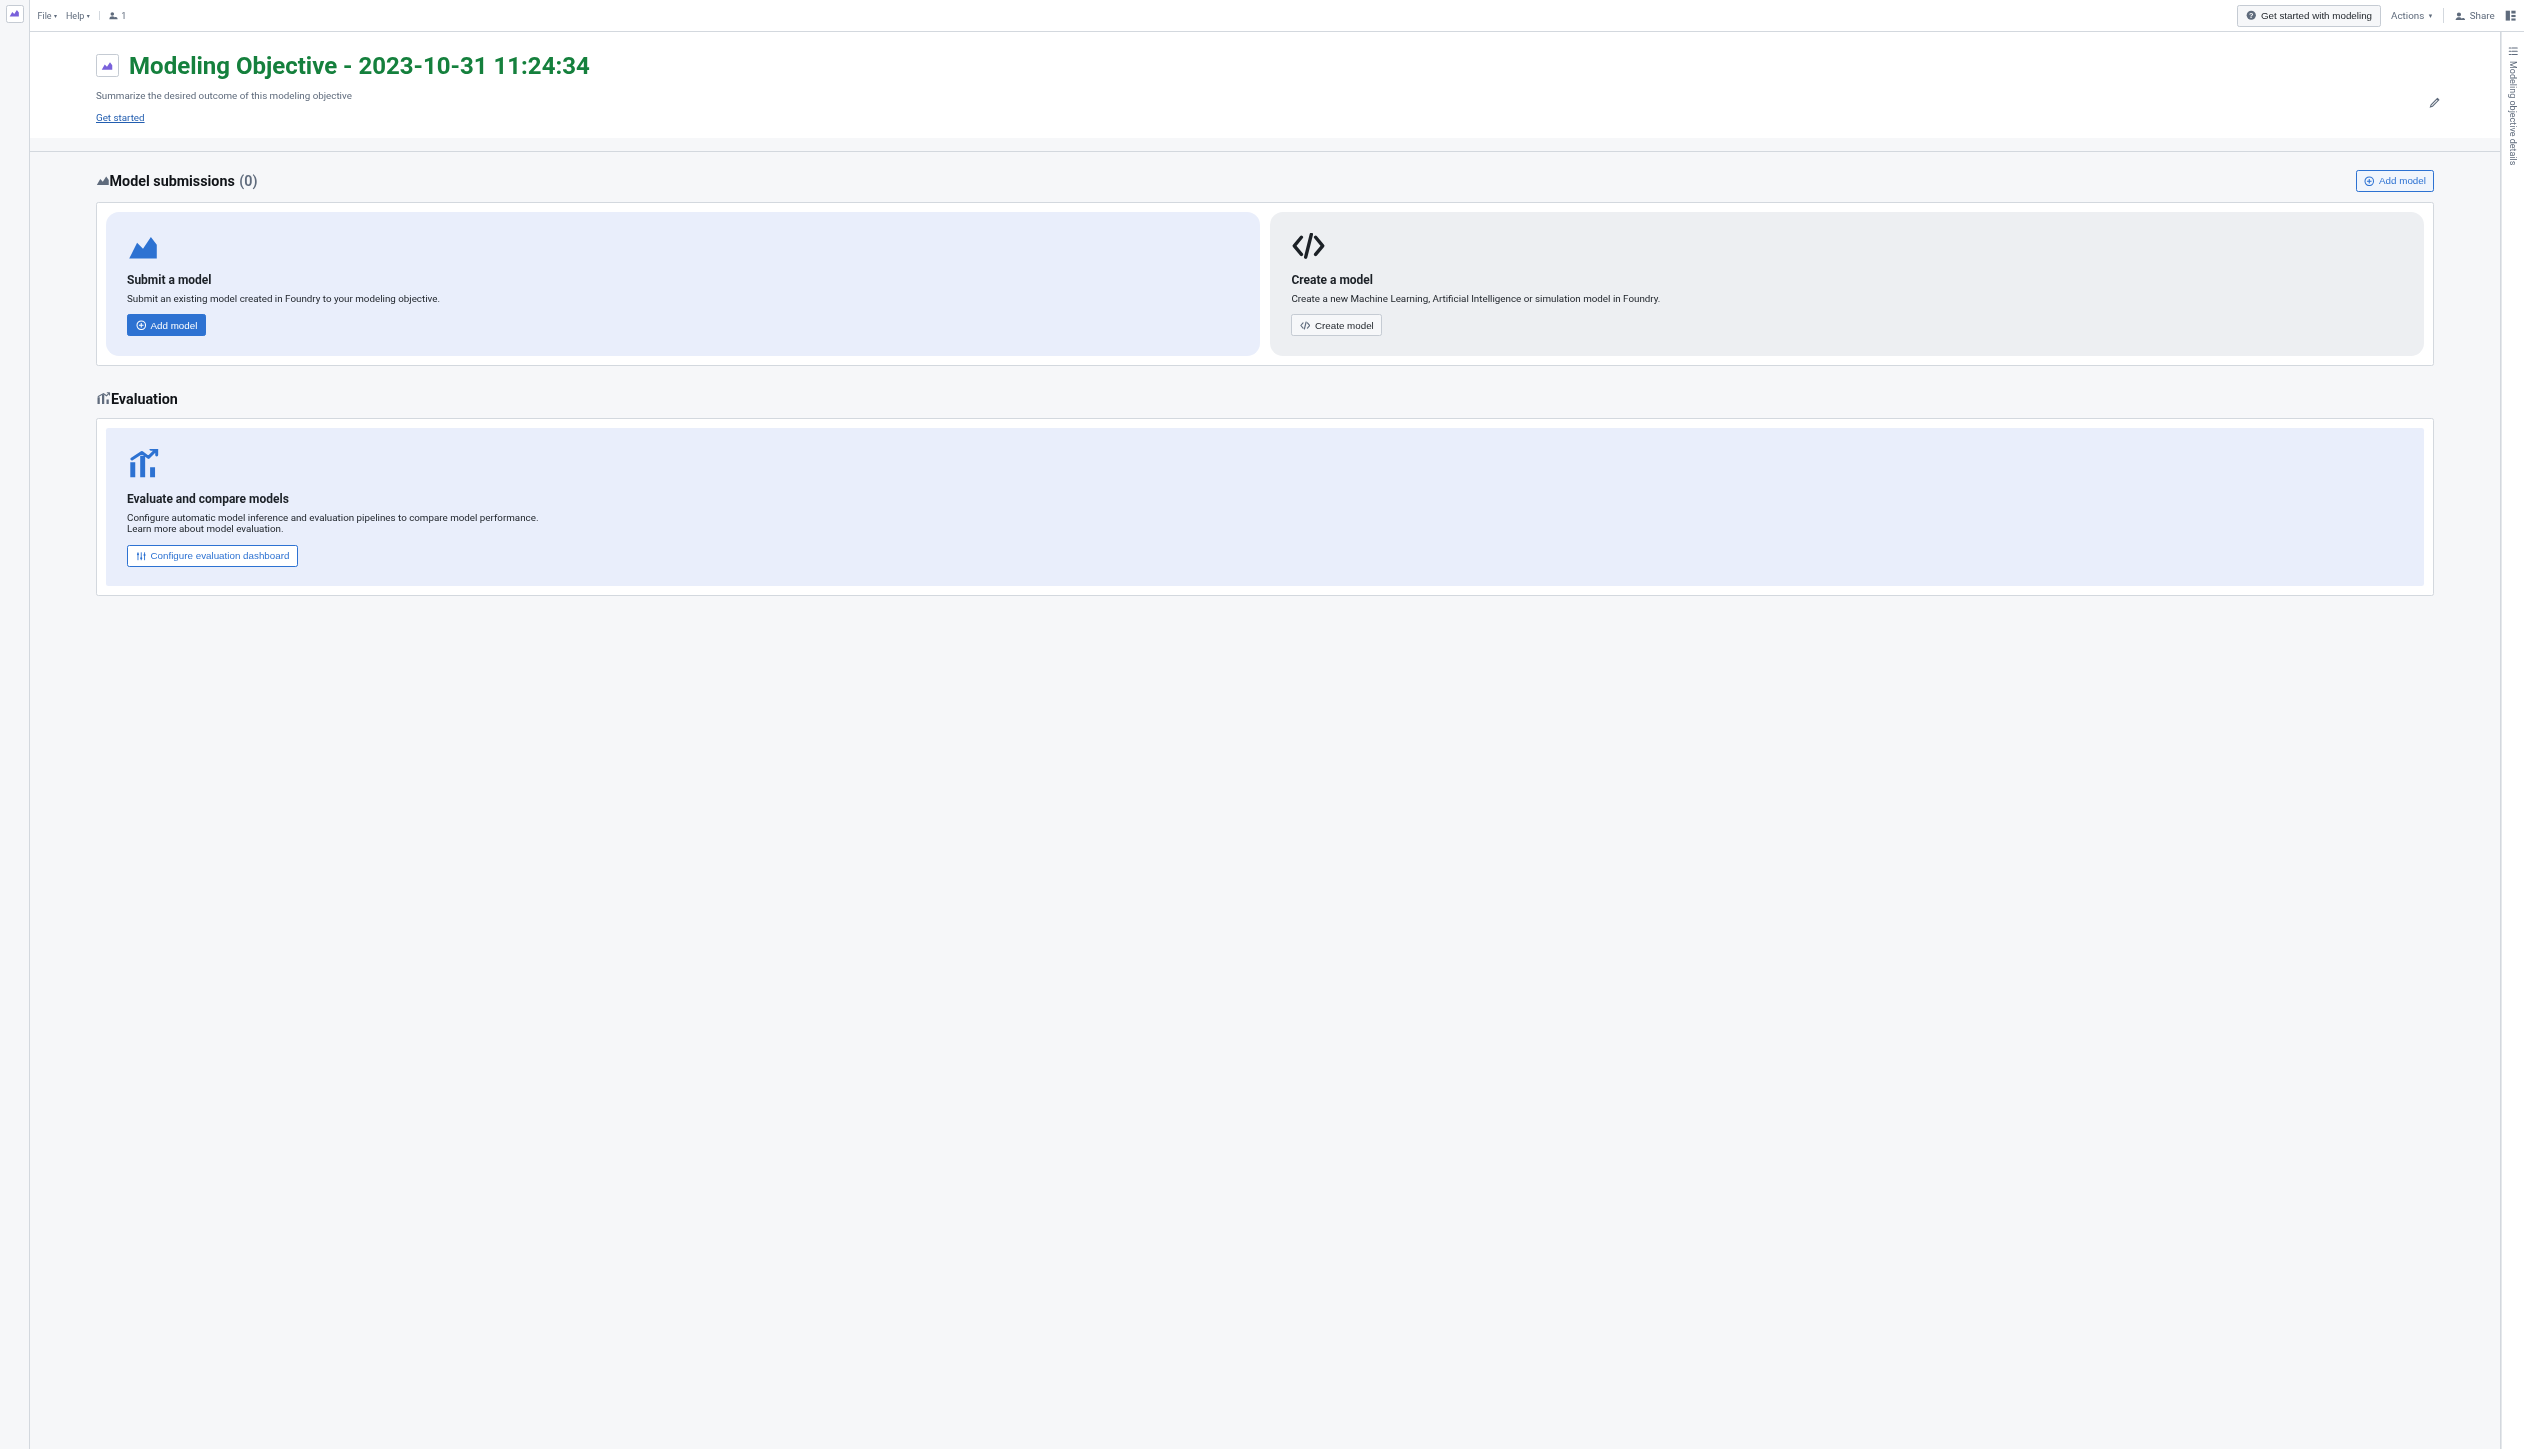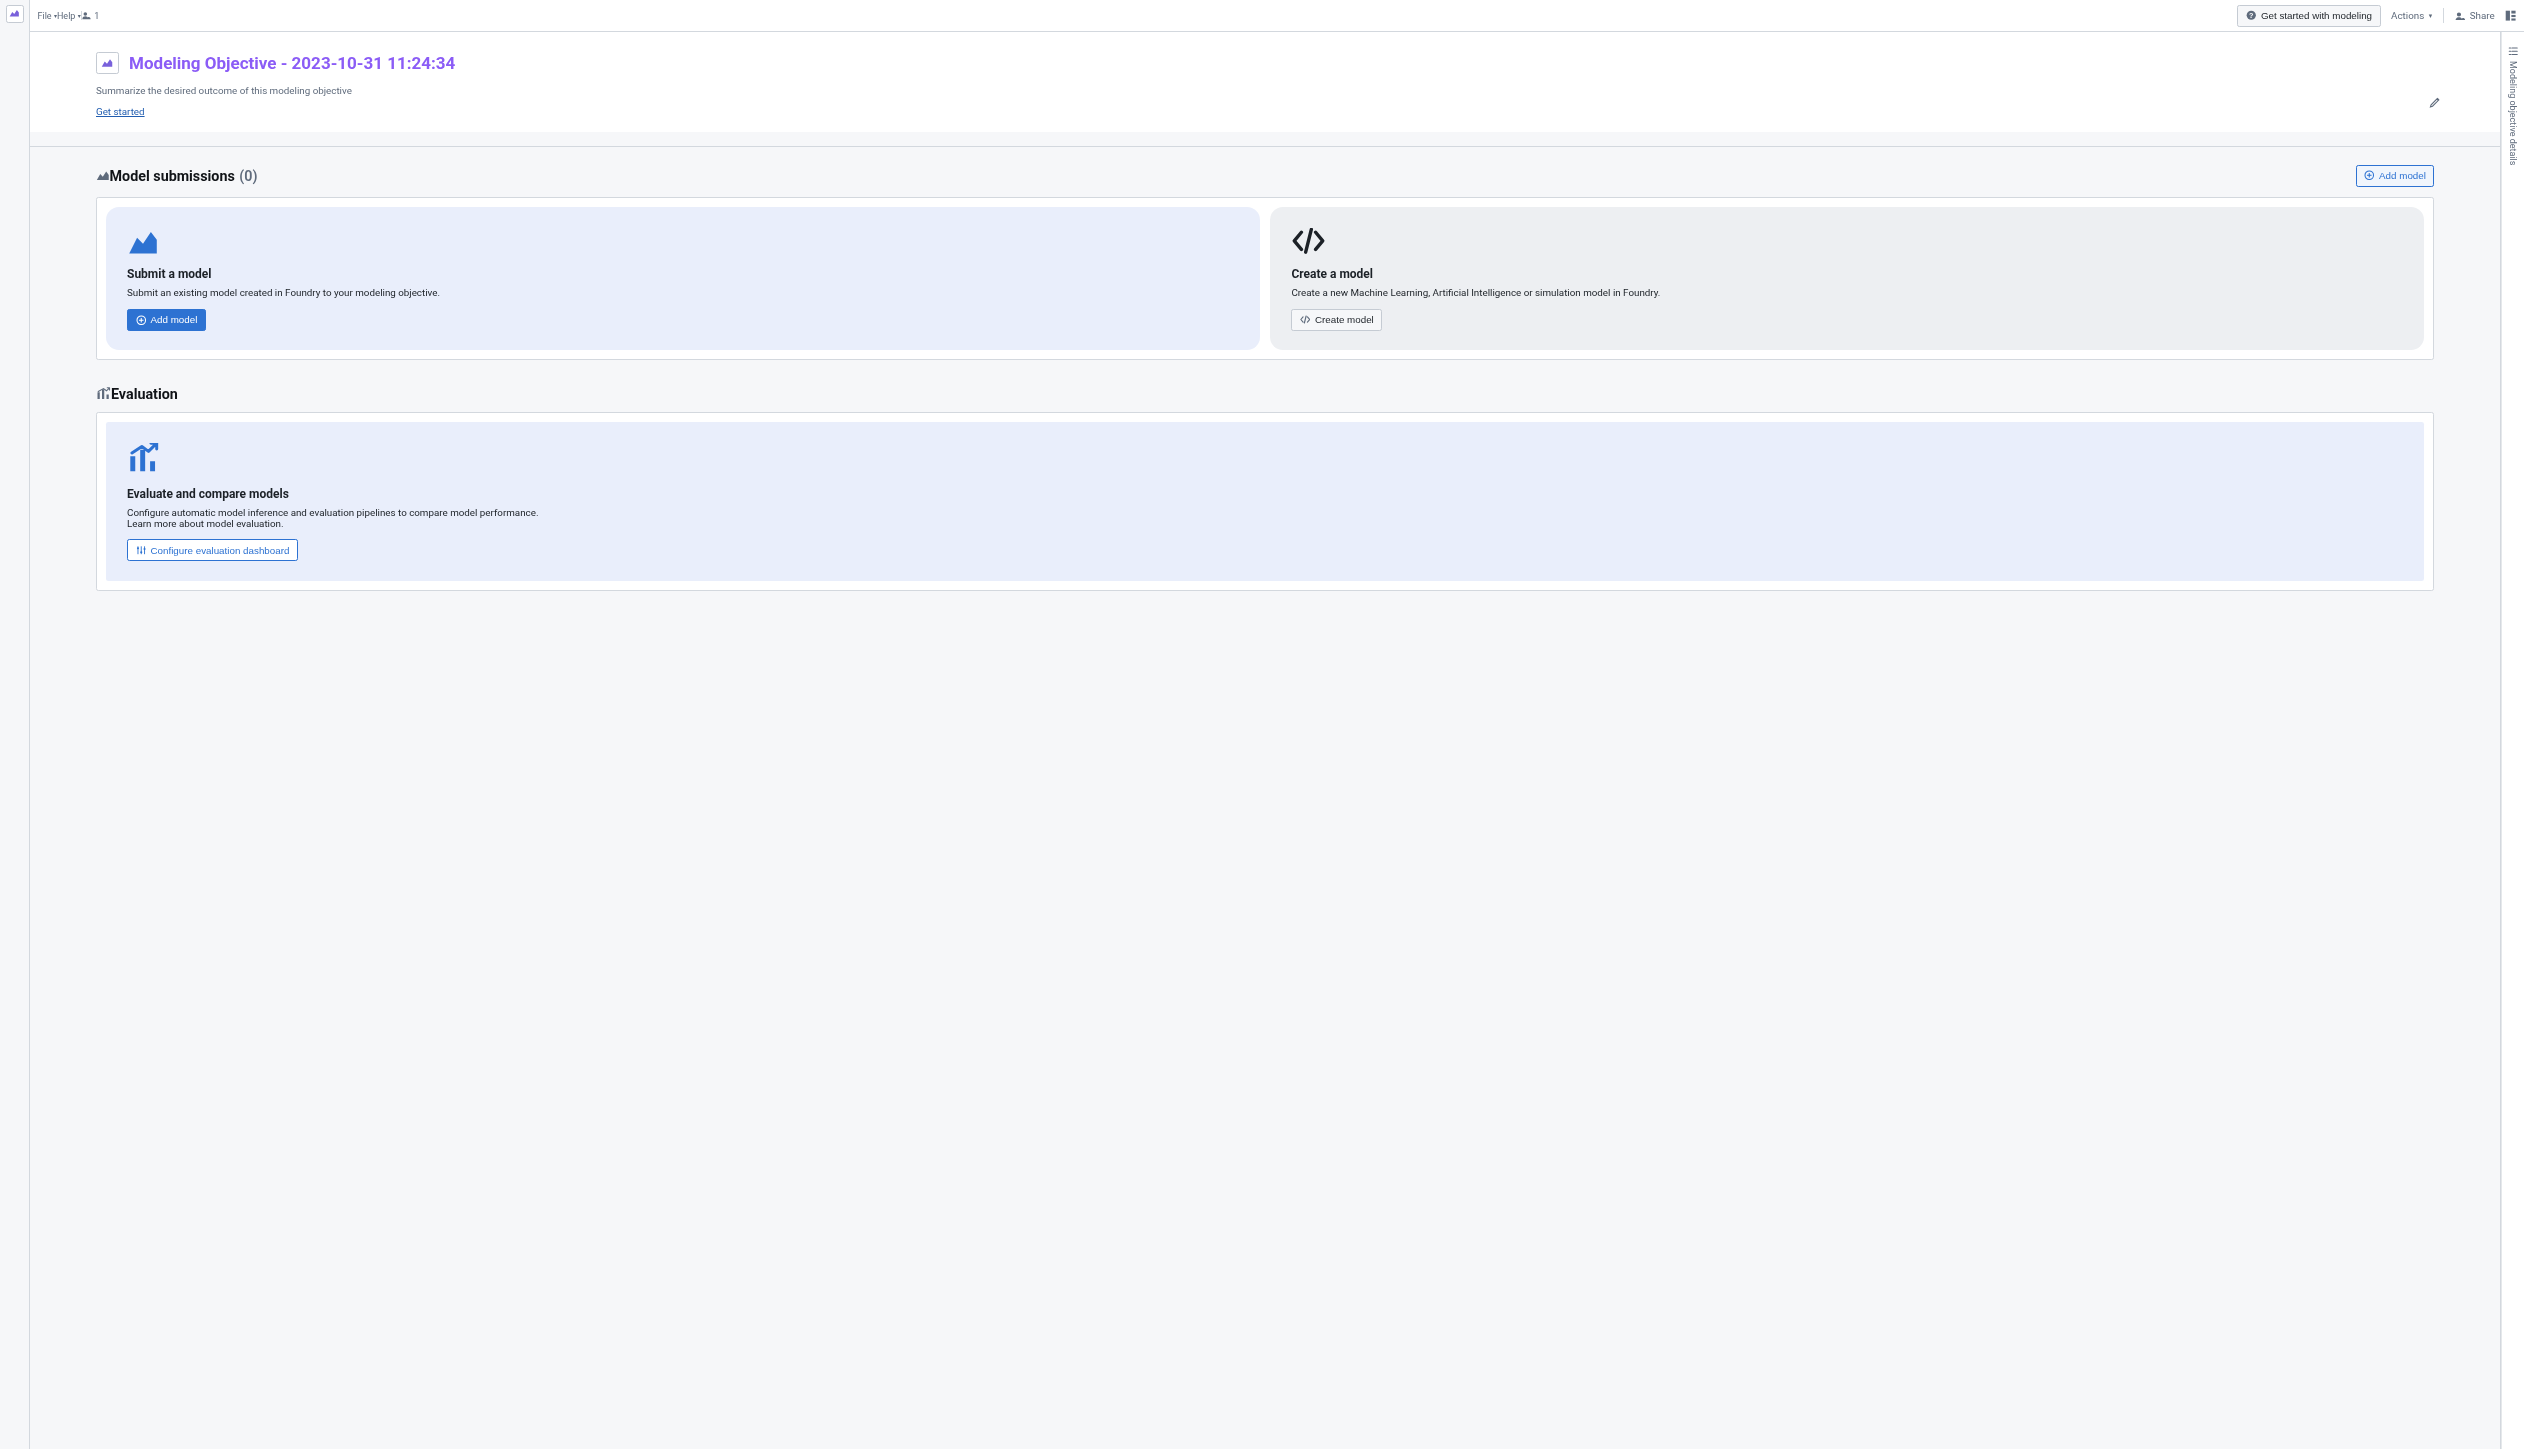--- a/index.html
+++ b/index.html
@@ -13,21 +13,21 @@
 
 
 .topbar { height: 32px; display:flex; align-items:center; padding: 0 7.5px 0 7.5px; border-bottom:0.8px solid #d3d8de; background:#fff; }
 .crumb-wrap { display:flex; flex-direction:column; gap:1.5px; flex:1; min-width:0; }
 .crumb-line { display:flex; align-items:center; gap:6px; color:#5f6b7c; font-size:9.8px; }
 .crumb-line .folder-icon { color:#5f6b7c; }
 .crumb-line .crumb-folder { color:#5f6b7c; }
 .crumb-line .chevron { color:#8a9099; }
 .crumb-line .crumb-title { color:#1c2127; font-weight:600; }
 .crumb-line .star { color:#abb3bf; margin-left:1.5px; }
-.menu-line { display:flex; align-items:center; color:#5f6b7c; font-size:9px; }
+.menu-line { display:flex; align-items:center; gap:9px; color:#5f6b7c; font-size:9px; }
 .menu-line .menu-item { display:flex; align-items:center; gap:2.3px; }
 .menu-line .caret { font-size:6px; }
 .menu-line .divider { width:0.8px; height:9px; background:#d3d8de; }
 .menu-line .users-count { display:flex; align-items:center; gap:3px; }
 
 .topbar-right { display:flex; align-items:center; gap:10.5px; }
 .btn { display:inline-flex; align-items:center; gap:4.5px; border:0.8px solid #c5cbd3; background:#f6f7f9; border-radius:2.3px; padding:4.5px 7.5px; font-size:9.8px; color:#1c2127; cursor:pointer; }
 .btn-blue-outline { border:0.8px solid #2d72d2; color:#2d72d2; background:#f0f5fc; }
 .btn-blue-solid { background:#2d72d2; color:#fff; border:0.8px solid #2d72d2; }
 .actions-drop { display:flex; align-items:center; gap:4.5px; color:#5f6b7c; font-size:9.8px; }
@@ -38,21 +38,21 @@
 .scroll { flex:1; overflow-y:auto; border-right:0.8px solid #d3d8de;}
 .right-rail { width:22.6px; min-width:22.6px; background:#fff; border-left:0.8px solid #e5e8eb; display:flex; justify-content:center; padding-top:9px;}
 .right-rail .vtext { writing-mode: vertical-rl; color:#5f6b7c; font-size:9px; padding-top:4.5px; display:flex; align-items:center; gap:4.5px;}
 .right-rail .list-icon{ color:#5f6b7c; }
 
 
 .header-card { background:#fff; padding:19.6px 0 15px 0; }
 .header-card-inner{ max-width: none; padding: 0 66px; position:relative;}
 .title-row { display:flex; align-items:center; gap:10.5px; }
 .title-icon-box { width:22.6px; height:22.6px; border:0.8px solid #c5cbd3; border-radius:2.3px; display:flex; align-items:center; justify-content:center; color:#7961db; background:#fff;}
-.page-title { font-size:17px; font-weight:700; color:#8b5cf6; }
+.page-title { font-size:24px; font-weight:700; color:#15803d; }
 .subtitle { margin-top:10.5px; color:#5f6b7c; font-size:9.8px; }
 .getstarted-link{ display:inline-block; margin-top:10.5px; color:#215db0; text-decoration:underline; font-size:9.8px;}
 .edit-pencil{ position:absolute; right:60px; top:45px; color:#5f6b7c; }
 .hr { height:0.8px; background:#d3d8de; margin-top:13.6px; }
 
 
 .section { padding: 18px 66px 7.5px 66px; }
 .section-header { display:flex; align-items:center; }
 .section-header .icon { color:#5f6b7c; }
 .section-title { font-size:14.3px; font-weight:700; color:#111418; display:flex; align-items:center; gap:4.5px;}

